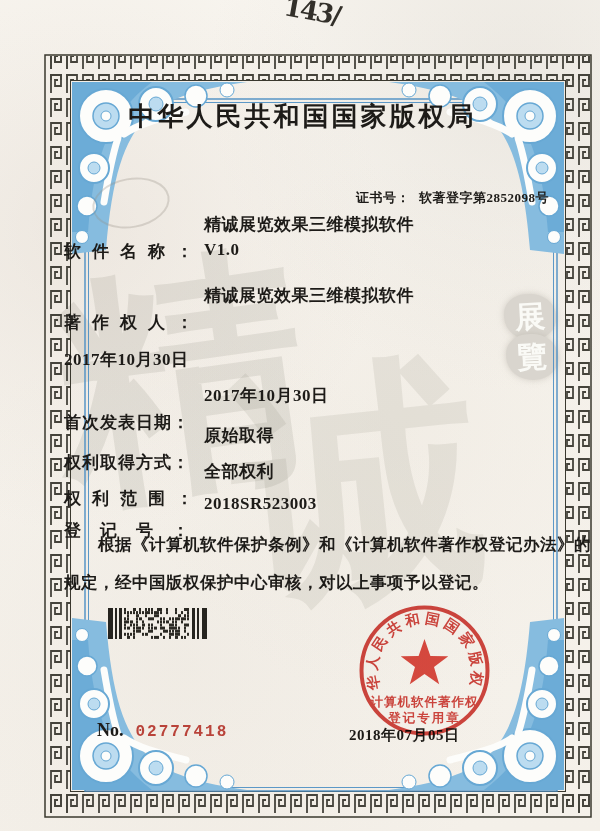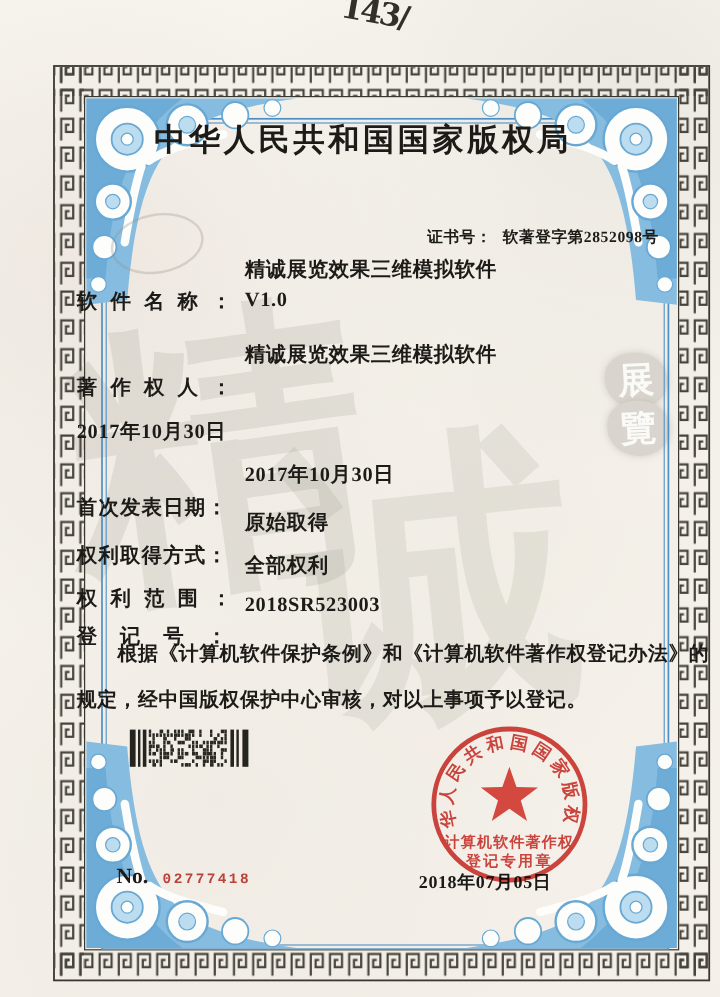--- a/index.html
+++ b/index.html
@@ -52,21 +52,21 @@
   
   .statement{position:absolute; left:64px; top:526px; width:505px; z-index:3;
     font-size:16.5px; font-weight:700; line-height:38px; letter-spacing:.5px;}
   .statement .ln1{text-indent:34px; white-space:nowrap;}
   .statement .ln2{white-space:nowrap;}
   
   .barcode{position:absolute; left:108px; top:607px; width:100px; height:34px; z-index:3;}
   
   .serial{position:absolute; left:97px; top:720px; z-index:3; font-size:18px; font-weight:700;}
   .serial .num{color:#b9433a; font-family:"Liberation Mono","DejaVu Sans Mono",monospace;
-    font-size:12px; letter-spacing:2px; margin-left:12px; font-weight:700;}
+    font-size:16px; letter-spacing:2px; margin-left:12px; font-weight:700;}
   
   .seal{position:absolute; left:342px; top:588px; z-index:4; mix-blend-mode:multiply; opacity:.93;}
   .issue-date{position:absolute; left:349px; top:726px; z-index:5; font-size:15px;
     font-weight:700; letter-spacing:.5px; mix-blend-mode:multiply;}
 </style>
 </head>
 <body>
 
 <div class="page">
 

